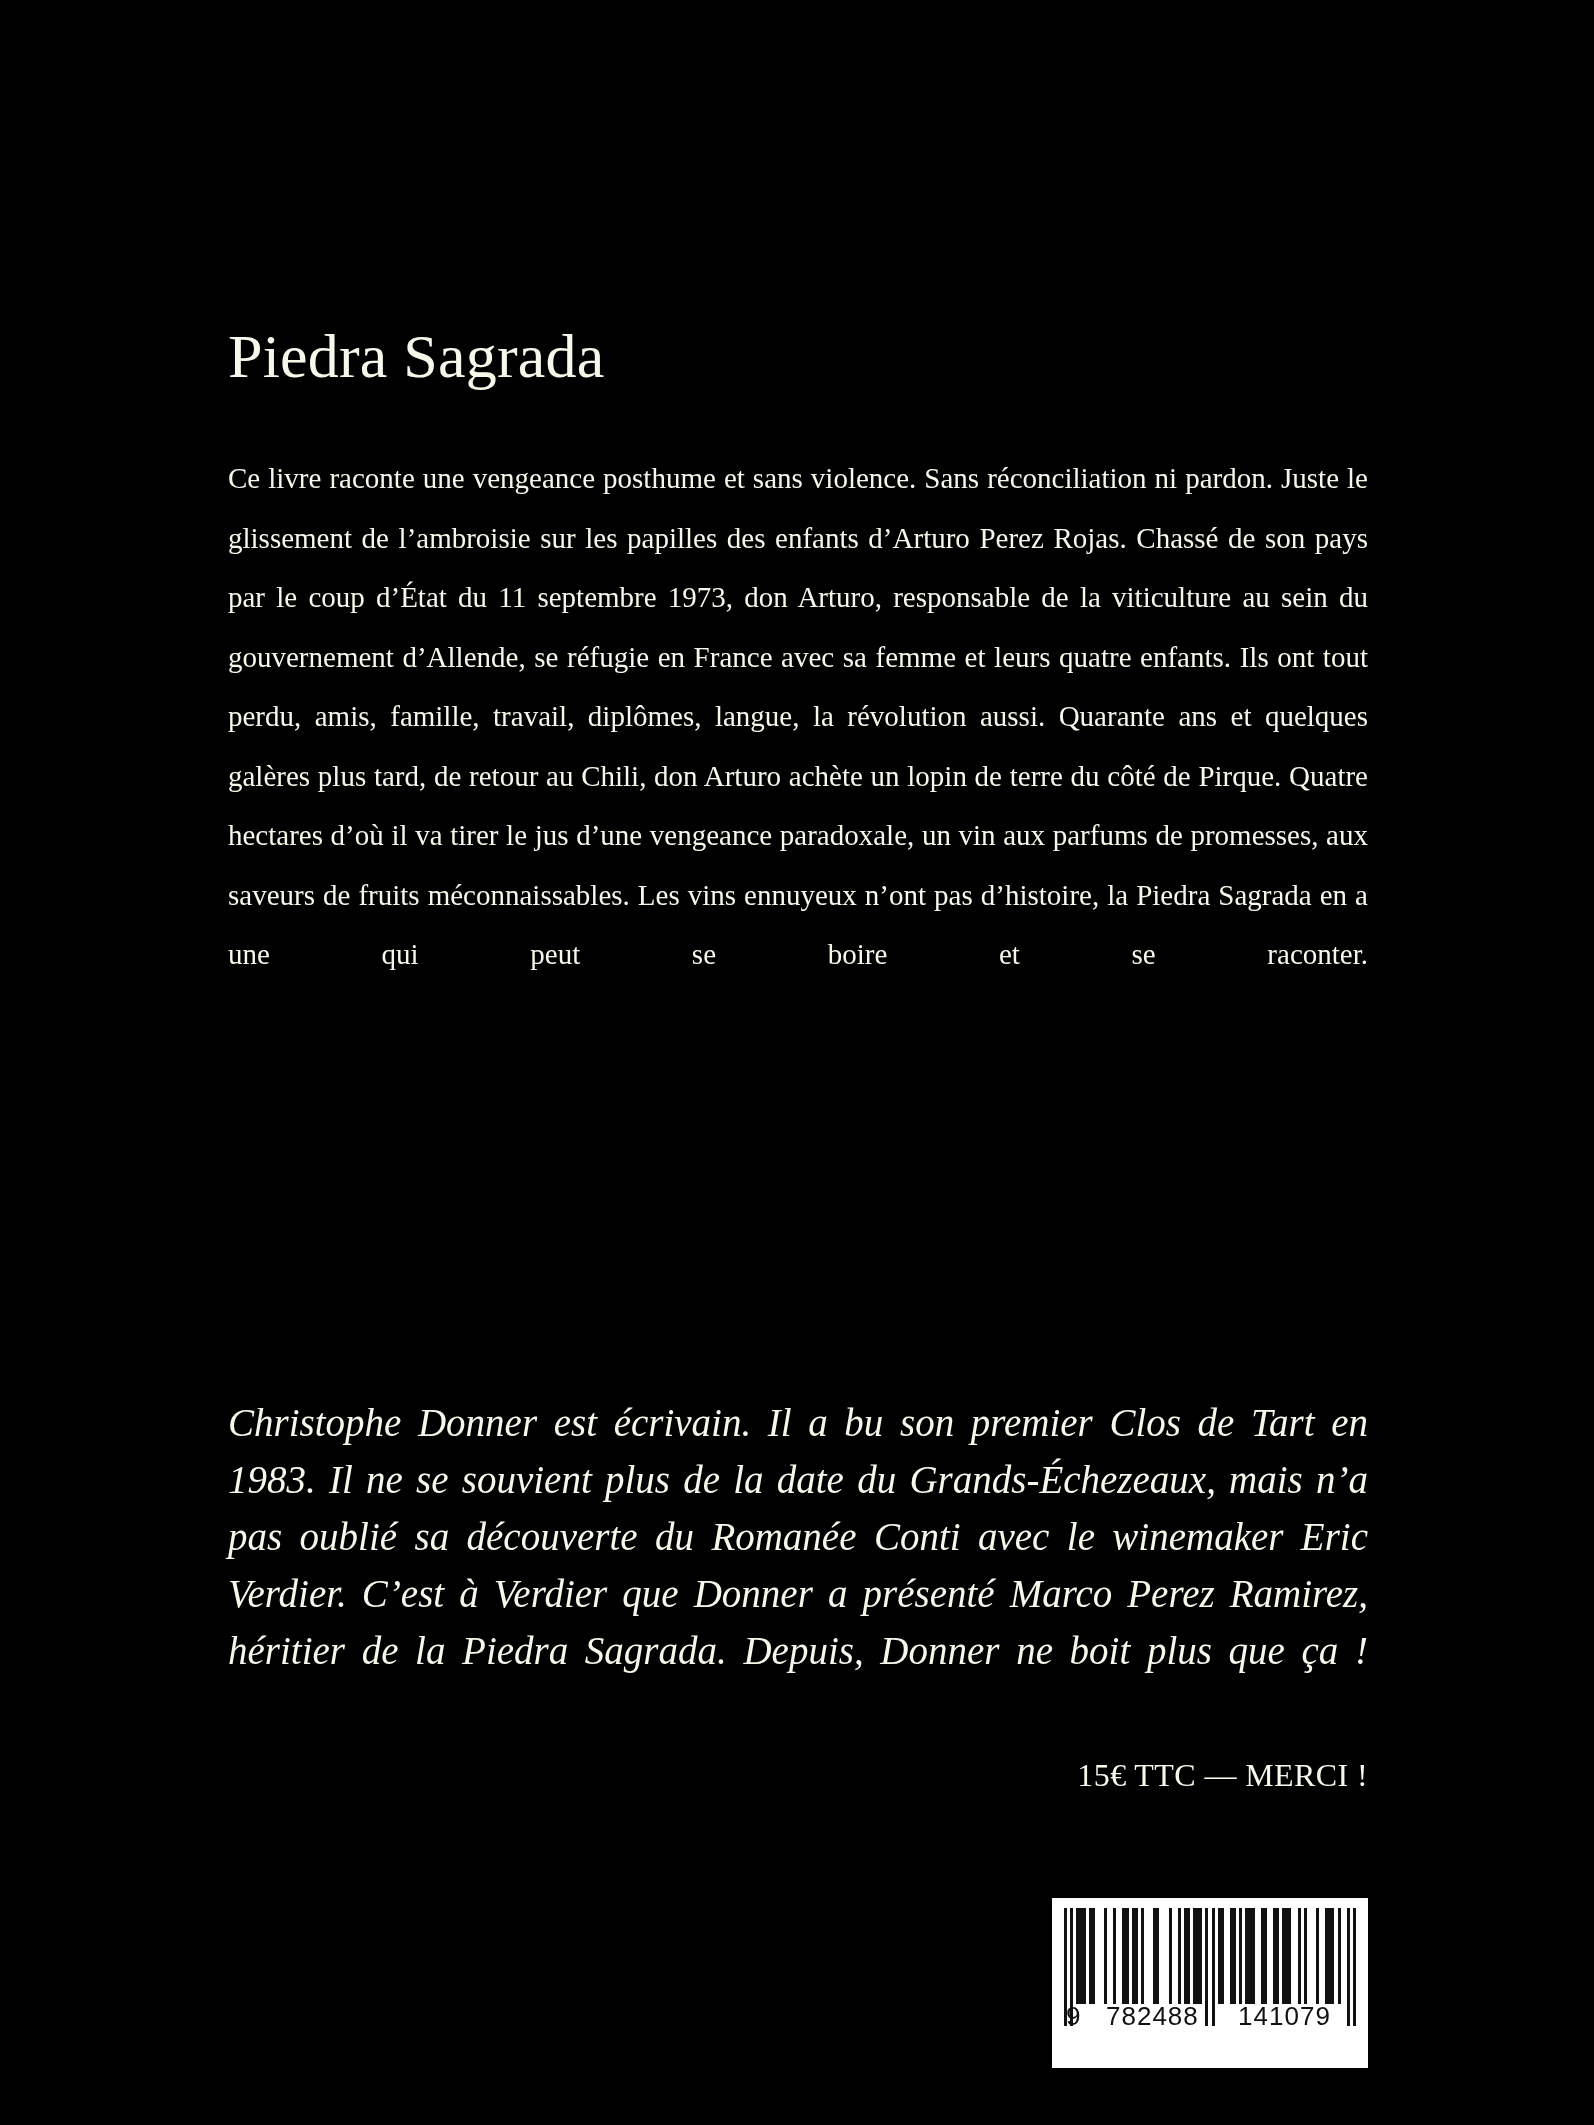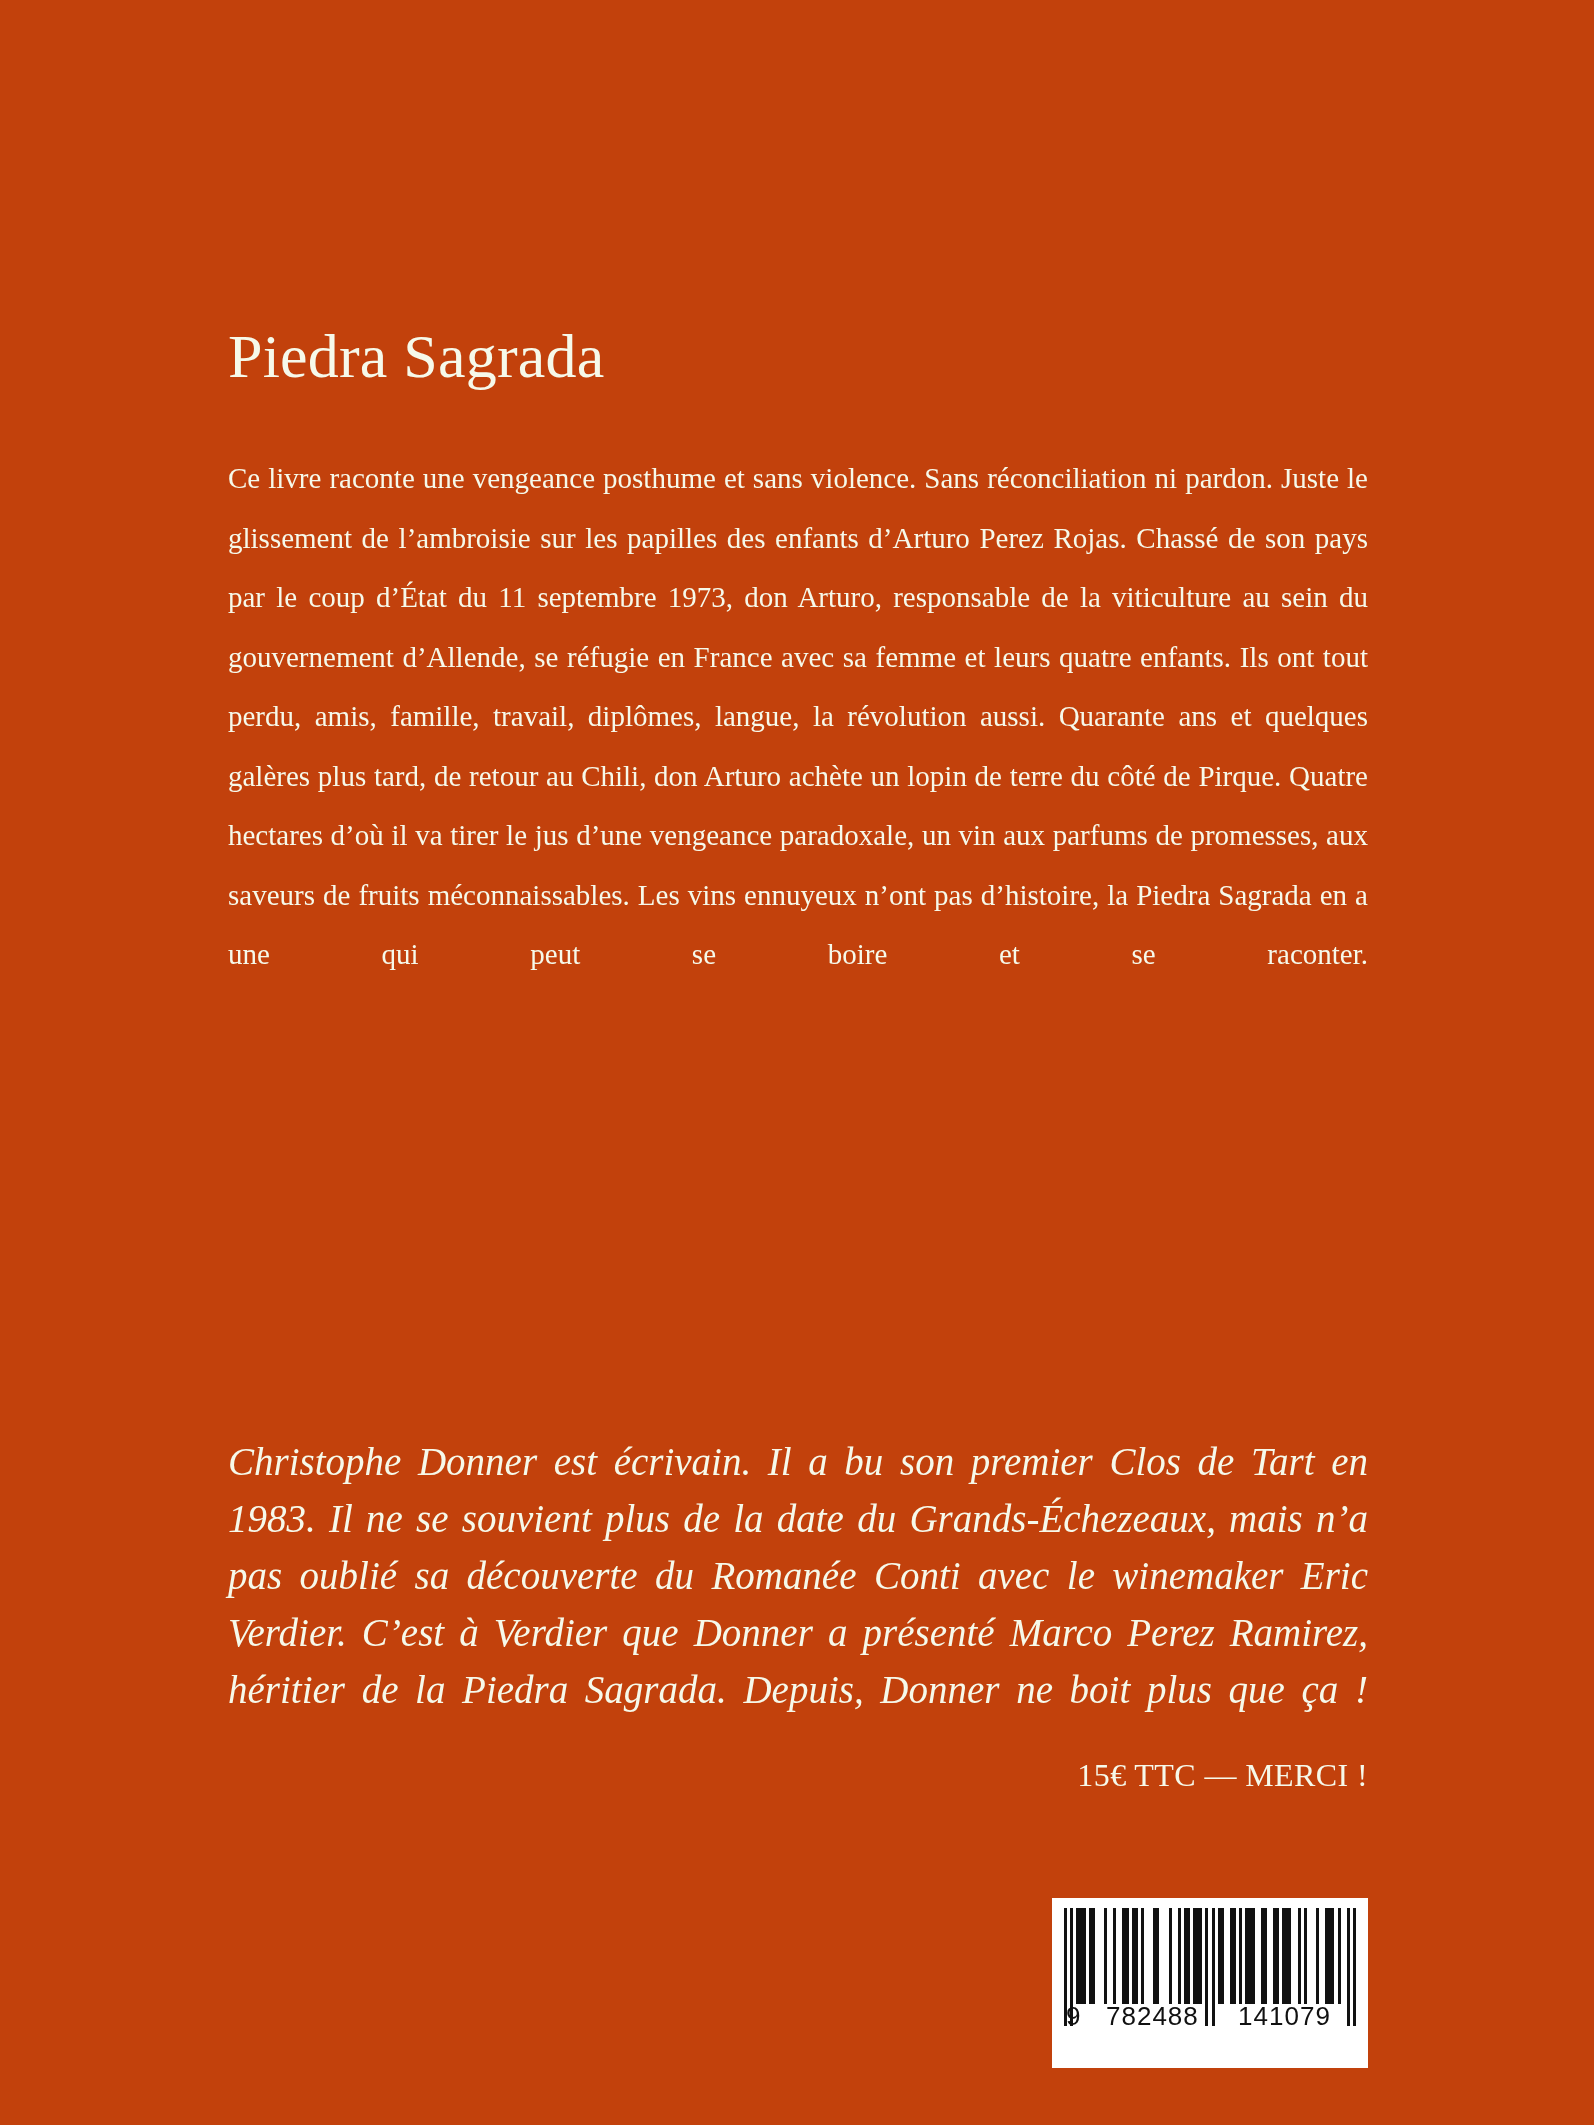--- a/index.html
+++ b/index.html
@@ -11,21 +11,21 @@
     height: 2125px;
     background: #90b94e;
     font-family: "Liberation Serif", "DejaVu Serif", serif;
     overflow: hidden;
     position: relative;
   }
 
   #cover {
     position: absolute;
     inset: 0;
-    background: #c2410c;
+    background: #000000;
   }
 
   
   #title {
     position: absolute;
     left: 228px;
     top: 283px;
     font-size: 62px;
     line-height: 1.0;
     color: #f6f9ea;
@@ -51,21 +51,21 @@
   #blurb::after {
     content: "";
     display: inline-block;
     width: 100%;
   }
 
   
   #bio {
     position: absolute;
     left: 228px;
-    top: 1394px;
+    top: 1355px;
     width: 1140px;
     font-size: 39px;
     line-height: 57px;
     color: #f6f9ea;
     font-style: italic;
     text-align: justify;
     text-justify: inter-word;
   }
   #bio::after {
     content: "";

